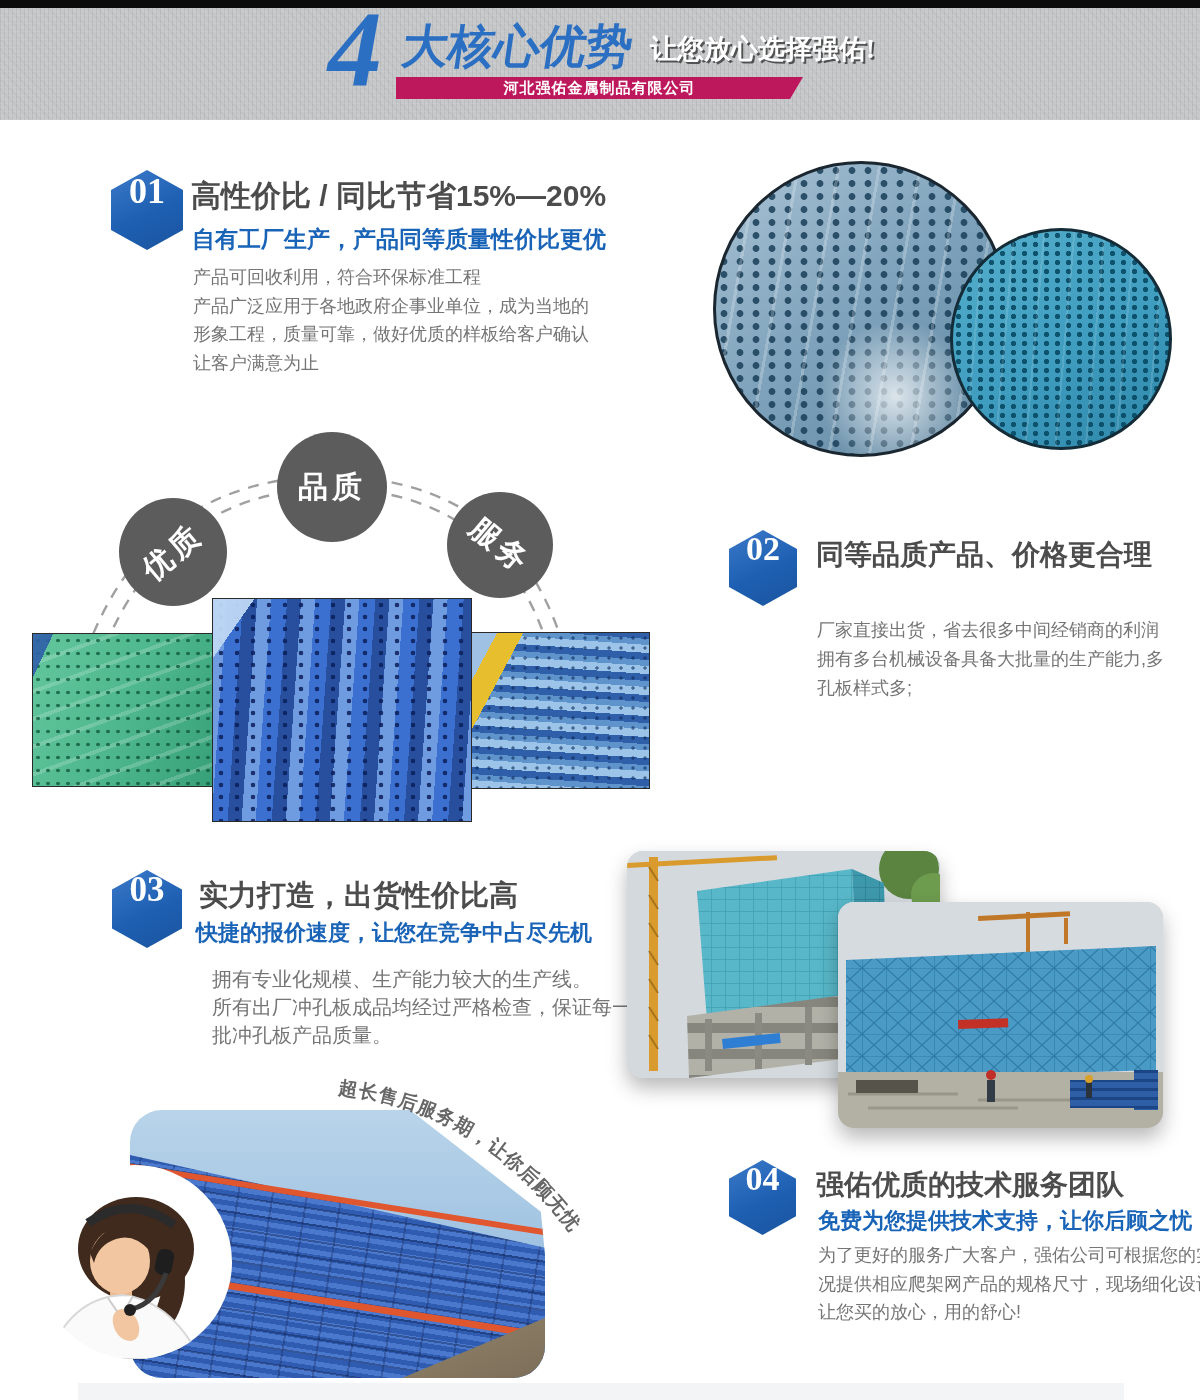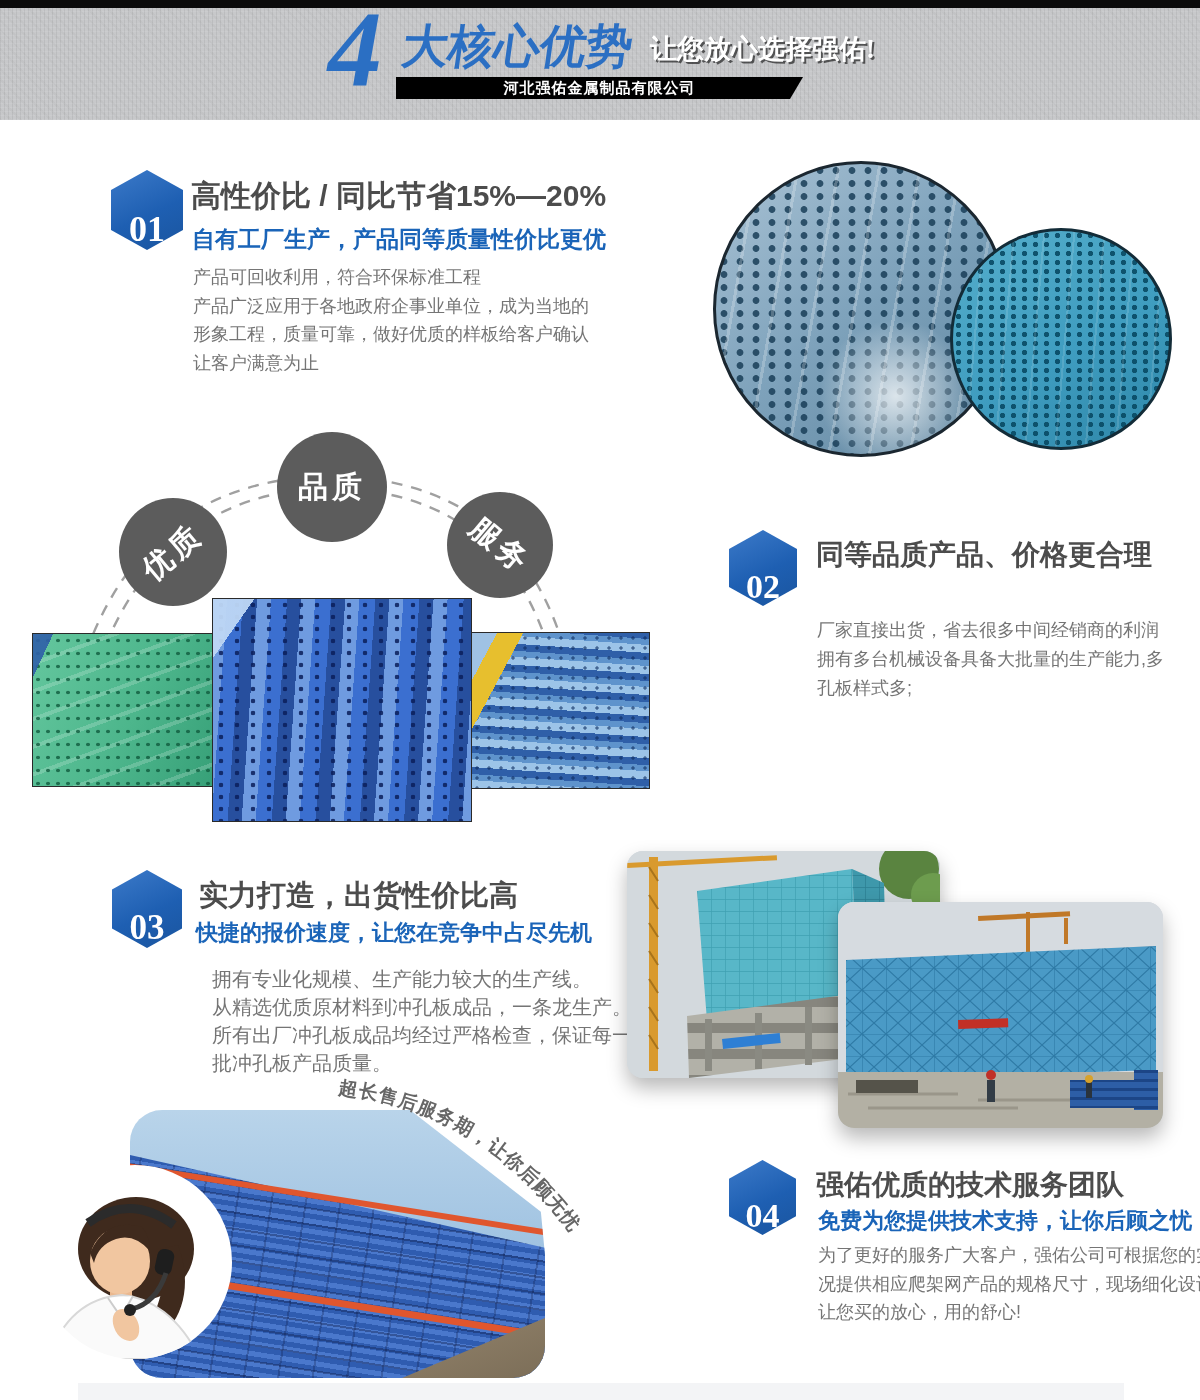--- a/index.html
+++ b/index.html
@@ -15,27 +15,27 @@
       repeating-linear-gradient(45deg, rgba(0,0,0,.025) 0 2px, transparent 2px 7px),
       #c7c8ca;}
   .big-num{position:absolute;left:328px;top:-4px;font-family:"Liberation Serif",serif;
     font-style:italic;font-weight:bold;font-size:108px;line-height:1.0;color:#2b6fc3;}
   .header-title{position:absolute;left:398px;top:16px;font-family:"Liberation Serif",serif;
     font-weight:bold;font-size:46px;color:#2b6fc3;transform:skewX(-8deg);transform-origin:left bottom;
     white-space:nowrap;letter-spacing:0px;}
   .tagline{position:absolute;left:650px;top:31px;font-family:"Liberation Serif",serif;
     font-weight:bold;font-size:27px;color:#ffffff;white-space:nowrap;
     text-shadow:2px 2px 0 rgba(20,20,20,.65);}
-  .banner{position:absolute;left:396px;top:77px;width:407px;height:22px;background:#000000;
+  .banner{position:absolute;left:396px;top:77px;width:407px;height:22px;background:#be185d;
     clip-path:polygon(0 0,100% 0,calc(100% - 13px) 100%,0 100%);
     display:flex;align-items:center;justify-content:center;}
   .banner span{color:#ffffff;font-size:15px;font-weight:bold;letter-spacing:1px;}
 
   
-  .hex{position:absolute;display:flex;align-items:flex-end;justify-content:center;
+  .hex{position:absolute;display:flex;align-items:flex-start;justify-content:center;
     background:linear-gradient(155deg,#3c7ac9 0%,#1e5fb2 55%,#1a559f 100%);
     clip-path:polygon(50% 0%,100% 25%,100% 75%,50% 100%,0% 75%,0% 25%);
     color:#fff;font-family:"Liberation Serif",serif;font-weight:bold;}
   #hex1{left:111px;top:170px;width:72px;height:80px;font-size:36px;}
   #hex2{left:729px;top:530px;width:68px;height:76px;font-size:34px;}
   #hex3{left:112px;top:870px;width:70px;height:78px;font-size:35px;}
   #hex4{left:729px;top:1160px;width:67px;height:75px;font-size:34px;}
 
   .sec-title{position:absolute;font-weight:bold;color:#4c4c4c;white-space:nowrap;}
   .sec-sub{position:absolute;font-weight:bold;color:#1a64b8;white-space:nowrap;}
@@ -206,21 +206,20 @@
     <div>孔板样式多;</div>
   </div>
 
   <div class="hex" id="hex3">
     <span>03</span>
   </div>
   <div class="sec-title" id="sec3-title">实力打造，出货性价比高</div>
   <div class="sec-sub" id="sec3-sub">快捷的报价速度，让您在竞争中占尽先机</div>
   <div class="sec-body" id="sec3-body">
     <div>拥有专业化规模、生产能力较大的生产线。</div>
-    <div>从精选优质原材料到冲孔板成品，一条龙生产。</div>
     <div>所有出厂冲孔板成品均经过严格检查，保证每一</div>
     <div>批冲孔板产品质量。</div>
   </div>
 
   <div class="photo" id="photo-a">
     <svg width="313" height="227" viewBox="0 0 313 227">
       <defs>
         <pattern id="mesh" width="14" height="12" patternUnits="userSpaceOnUse">
           <rect width="14" height="12" fill="#58b7c8"></rect>
           <path d="M0 0 H14 M0 0 V12" stroke="#3fa0b2" stroke-width="1.4"></path>

